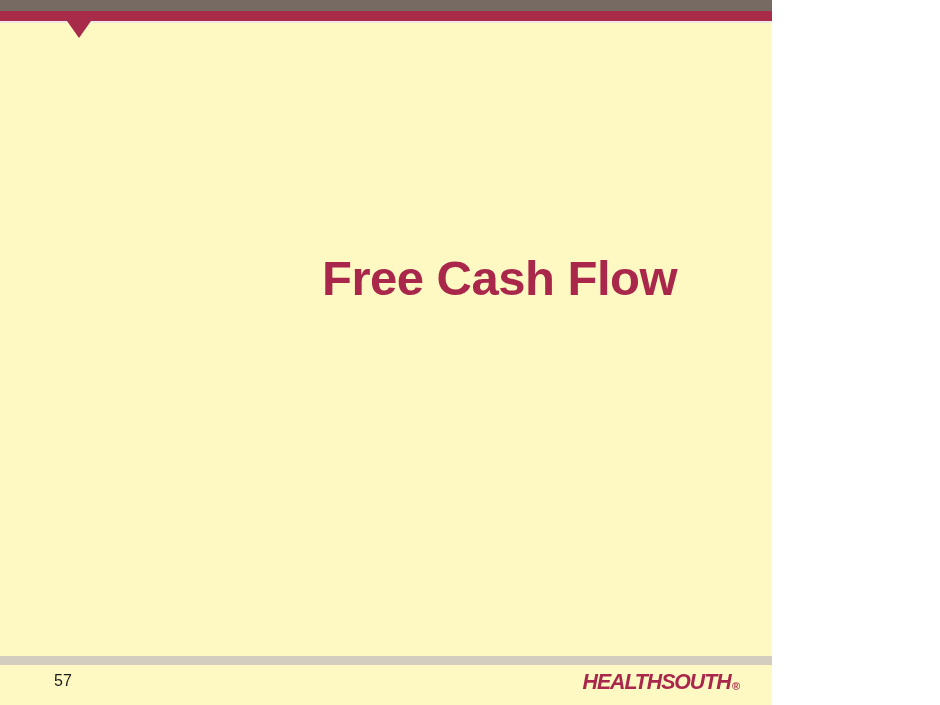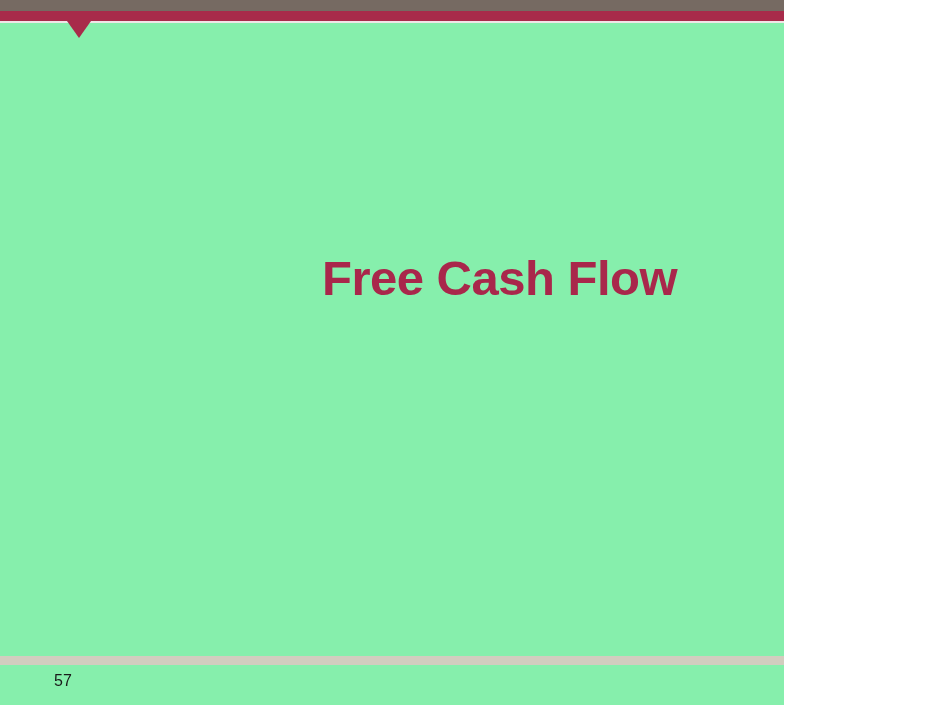--- a/index.html
+++ b/index.html
@@ -12,23 +12,22 @@
     background: #ffffff;
     font-family: "Liberation Sans", sans-serif;
     overflow: hidden;
     position: relative;
   }
 
   .slide {
     position: relative;
     width: 772px;
     height: 705px;
-    background: #86efac;
+    background: #fef9c3;
     overflow: hidden;
-    padding-left: 12px;
   }
 
   
   .top-banner {
     position: absolute;
     left: 0;
     top: 0;
     width: 940px;
     height: 24px;
   }
@@ -143,14 +142,18 @@
   </div>
 
   <div class="content-area">
     <div class="slide-title">Free Cash Flow</div>
   </div>
 
   <div class="footer-rule"></div>
 
   <div class="page-number">57</div>
 
+  <div class="brand-logo">
+    <span class="brand-logo-text">HEALTHSOUTH</span>
+    <span class="brand-logo-mark">®</span>
+  </div>
 
 </div>
 
 </body></html>

